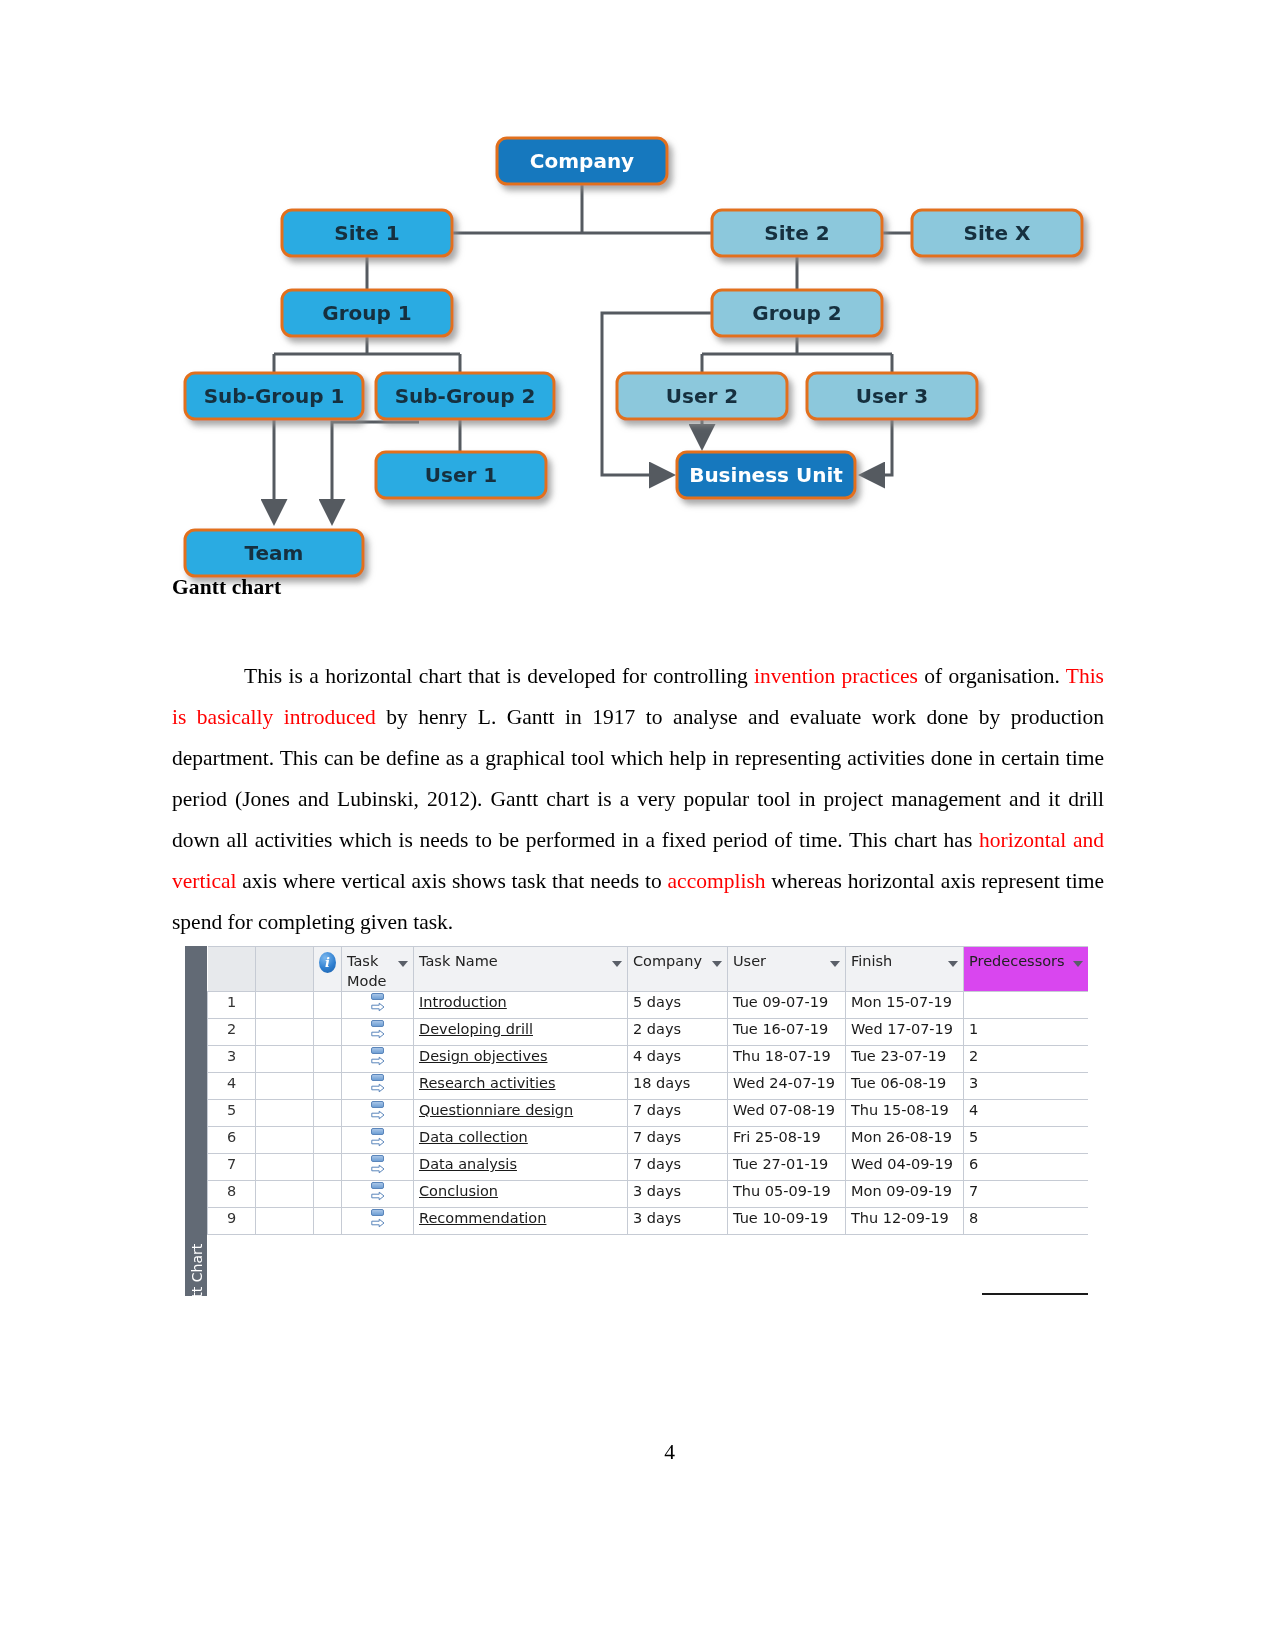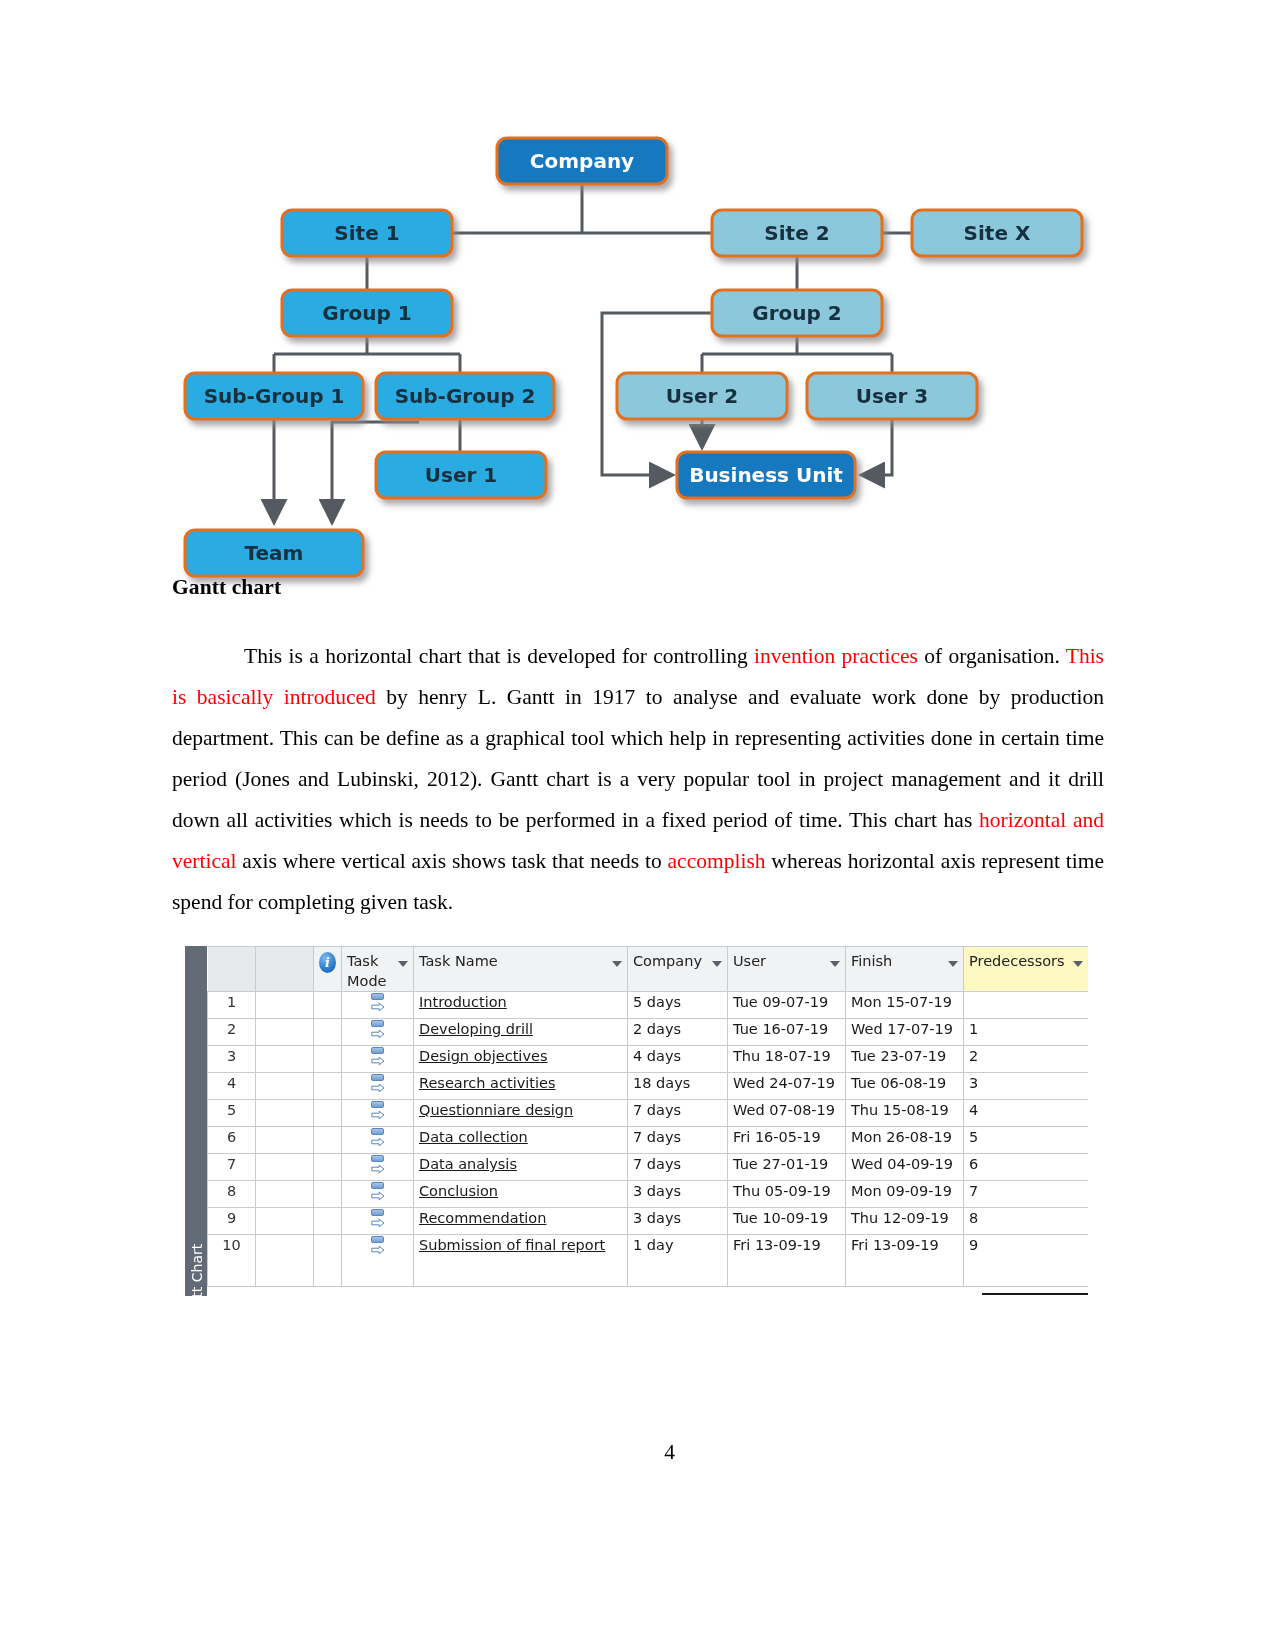--- a/index.html
+++ b/index.html
@@ -46,21 +46,21 @@
     position: absolute;
     left: 140px;
     top: 575px;
     font-size: 21.5px;
     font-weight: bold;
     letter-spacing: 0.1px;
   }
   .para {
     position: absolute;
     left: 140px;
-    top: 614px;
+    top: 634px;
     width: 932px;
     font-size: 21.5px;
     line-height: 41px;
     text-align: justify;
     text-justify: inter-word;
     text-indent: 72px;
     hyphens: none;
   }
   .para .red { color: #ff0000; }
 
@@ -119,21 +119,21 @@
   }
   table.grid thead th {
     background: #f1f2f4;
     height: 44px;
     vertical-align: top;
     padding-top: 4px;
     text-align: left;
     position: relative;
     color: #222;
   }
-  table.grid thead th.accent { background: #fef9c3; }
+  table.grid thead th.accent { background: #d946ef; }
   table.grid thead th.idcol  { background: #e7e9ec; border-left: none;}
   table.grid thead th.blank  { background: #e7e9ec; }
   .caret {
     position: absolute;
     right: 5px;
     top: 14px;
     width: 0; height: 0;
     border-left: 5px solid transparent;
     border-right: 5px solid transparent;
     border-top: 6px solid #5a5f68;
@@ -433,21 +433,21 @@
             </tr>
             <tr>
               <td class="rownum">6</td>
               <td></td>
               <td></td>
               <td class="mode"><span class="mode-icon"><span class="bar"></span><svg class="arrow" viewBox="0 0 14 10">
                     <path d="M0.8,3.2 H8.2 V1.2 L13,5 L8.2,8.8 V6.8 H0.8 Z" fill="#ffffff" stroke="#5b86bb" stroke-width="1"></path>
                   </svg></span></td>
               <td class="taskname">Data collection</td>
               <td>7 days</td>
-              <td class="datecell">Fri 16-05-19</td>
+              <td class="datecell">Fri 25-08-19</td>
               <td class="datecell">Mon 26-08-19</td>
               <td>5</td>
             </tr>
             <tr>
               <td class="rownum">7</td>
               <td></td>
               <td></td>
               <td class="mode"><span class="mode-icon"><span class="bar"></span><svg class="arrow" viewBox="0 0 14 10">
                     <path d="M0.8,3.2 H8.2 V1.2 L13,5 L8.2,8.8 V6.8 H0.8 Z" fill="#ffffff" stroke="#5b86bb" stroke-width="1"></path>
                   </svg></span></td>
@@ -476,33 +476,20 @@
               <td></td>
               <td class="mode"><span class="mode-icon"><span class="bar"></span><svg class="arrow" viewBox="0 0 14 10">
                     <path d="M0.8,3.2 H8.2 V1.2 L13,5 L8.2,8.8 V6.8 H0.8 Z" fill="#ffffff" stroke="#5b86bb" stroke-width="1"></path>
                   </svg></span></td>
               <td class="taskname">Recommendation</td>
               <td>3 days</td>
               <td class="datecell">Tue 10-09-19</td>
               <td class="datecell">Thu 12-09-19</td>
               <td>8</td>
             </tr>
-            <tr class="r10">
-              <td class="rownum">10</td>
-              <td></td>
-              <td></td>
-              <td class="mode"><span class="mode-icon"><span class="bar"></span><svg class="arrow" viewBox="0 0 14 10">
-                    <path d="M0.8,3.2 H8.2 V1.2 L13,5 L8.2,8.8 V6.8 H0.8 Z" fill="#ffffff" stroke="#5b86bb" stroke-width="1"></path>
-                  </svg></span></td>
-              <td class="taskname">Submission of final report</td>
-              <td>1 day</td>
-              <td class="datecell highlight">Fri 13-09-19</td>
-              <td class="datecell highlight">Fri 13-09-19</td>
-              <td>9</td>
-            </tr>
           </tbody>
       </table>
       <div class="underline-row"></div>
     </div>
   </div>
 
   <div class="page-number">4</div>
 
 </div>
 

